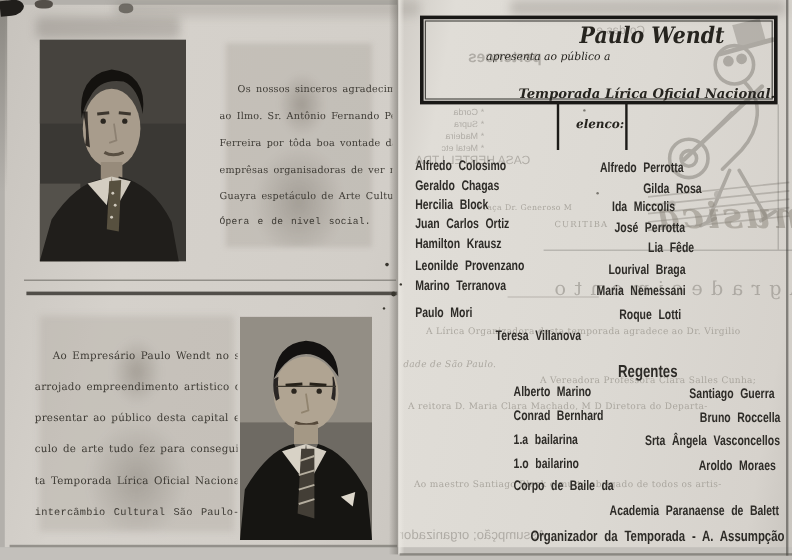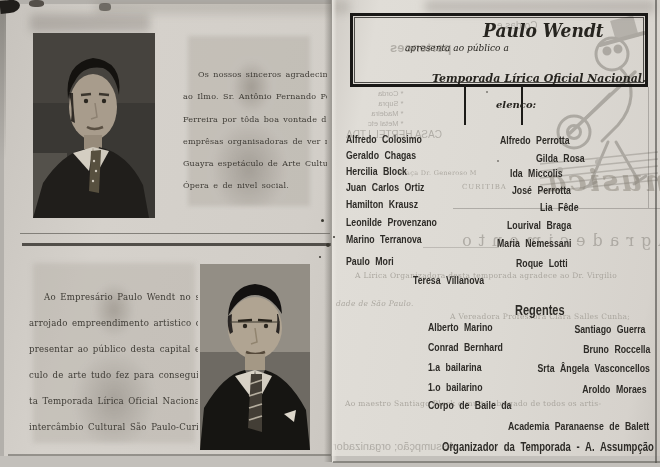--- a/index.html
+++ b/index.html
@@ -7,21 +7,21 @@
         font-family:"DejaVu Serif",serif;}
   .a{position:absolute;}
   
   #pageL{left:4px;top:4px;width:327px;height:452px;
          background:linear-gradient(105deg,#c7c3bd,#d5d1cb 35%,#d2cec8 80%,#cbc7c1);}
   #pageR{left:331px;top:0;width:329px;height:462px;
          background:linear-gradient(100deg,#cfcbc5,#e0ddd7 12%,#dcd9d3 55%,#d6d2cc 90%,#c9c5bf);}
   
   .para{color:#3e3b35;}
   .ln{text-align:justify;text-align-last:justify;overflow:hidden;white-space:nowrap;}
-  .ln.last{text-align-last:left;}
+  .ln.last{text-align-last:left;font-family:Liberation Mono, monospace;}
   #ack{left:183px;top:64px;width:144px;font-size:8px;letter-spacing:.2px;word-spacing:1.5px;z-index:3;}
   #ack .ln{height:22.3px;line-height:11px;padding-top:5px;box-sizing:border-box;}
   #trib{left:29px;top:285px;width:169px;font-size:8.6px;letter-spacing:.2px;word-spacing:1.5px;z-index:3;}
   #trib .ln{height:26px;line-height:12px;padding-top:6px;box-sizing:border-box;}
   .ind{text-indent:15px;}
   
   .cast{font-family:"Liberation Sans",sans-serif;font-weight:700;font-size:11.5px;color:#2d2b27;
         white-space:nowrap;word-spacing:4px;transform:scaleX(.76);transform-origin:0 50%;z-index:3;}
   .cast.r{transform-origin:100% 50%;}
   .scr{font-style:italic;color:#26241f;white-space:nowrap;z-index:3;font-family:"DejaVu Serif",serif;}
@@ -175,32 +175,33 @@
     <div>* Metal etc</div>
   </div>
   <div class="a ghm" style="left:455px;top:231px;font-size:16px;letter-spacing:7px;font-family:'DejaVu Serif',serif;">Agradecimento</div>
   <div class="a ghm" style="left:333px;top:440px;font-size:11px;">Assumpção; organizador</div>
 
   <div class="a ghn" style="left:398px;top:169px;font-size:6.5px;">Praça Dr. Generoso M</div>
   <div class="a ghn" style="left:462px;top:183px;font-size:7px;letter-spacing:1px;">CURITIBA</div>
   <div class="a ghn" style="left:355px;top:271px;">A Lírica Organizadora desta temporada agradece ao Dr. Virgilio</div>
   <div class="a ghn" style="left:336px;top:299px;font-style:italic;">dade de São Paulo.</div>
   <div class="a ghn" style="left:450px;top:312px;">A Vereadora Professora Clara Salles Cunha;</div>
+  <div class="a ghn" style="left:340px;top:334px;">A reitora D. Maria Clara Machado, M D Diretora do Departa-</div>
   <div class="a ghn" style="left:345px;top:399px;">Ao maestro Santiago Block o muito obrigado de todos os artis-</div>
 
   <div class="a" id="hbox">
     <div id="hboxInner"></div>
   </div>
   <div class="a scr" style="left:483px;top:19px;font-size:19px;font-weight:700;transform:scaleX(.9);transform-origin:0 50%;">Paulo Wendt</div>
   <div class="a scr" style="left:405px;top:43px;font-size:9px;">apresenta ao público a</div>
   <div class="a scr" style="left:432px;top:72px;font-size:11px;font-weight:700;">Temporada Lírica Oficial Nacional.</div>
 
   <div class="a tabline" style="left:464px;top:85px;height:40px;"></div>
   <div class="a tabline" style="left:521px;top:85px;height:40px;"></div>
-  <div class="a scr" style="left:496px;top:99px;font-size:10px;font-weight:700;">elenco:</div>
+  <div class="a scr" style="left:480px;top:99px;font-size:10px;font-weight:700;">elenco:</div>
 
   <div class="a crease" style="left:453px;top:208px;width:207px;height:1px;"></div>
   <div class="a crease" style="left:423px;top:247px;width:76px;height:1px;opacity:.7;"></div>
   <div class="a crease" style="left:648px;top:87px;width:1px;height:121px;"></div>
 
   <div class="a cast" style="left:346px;top:133px;">Alfredo Colosimo</div>
   <div class="a cast" style="left:346px;top:149px;">Geraldo Chagas</div>
   <div class="a cast" style="left:346px;top:165px;">Hercilia Block</div>
   <div class="a cast" style="left:346px;top:181px;">Juan Carlos Ortiz</div>
   <div class="a cast" style="left:346px;top:198px;">Hamilton Krausz</div>

